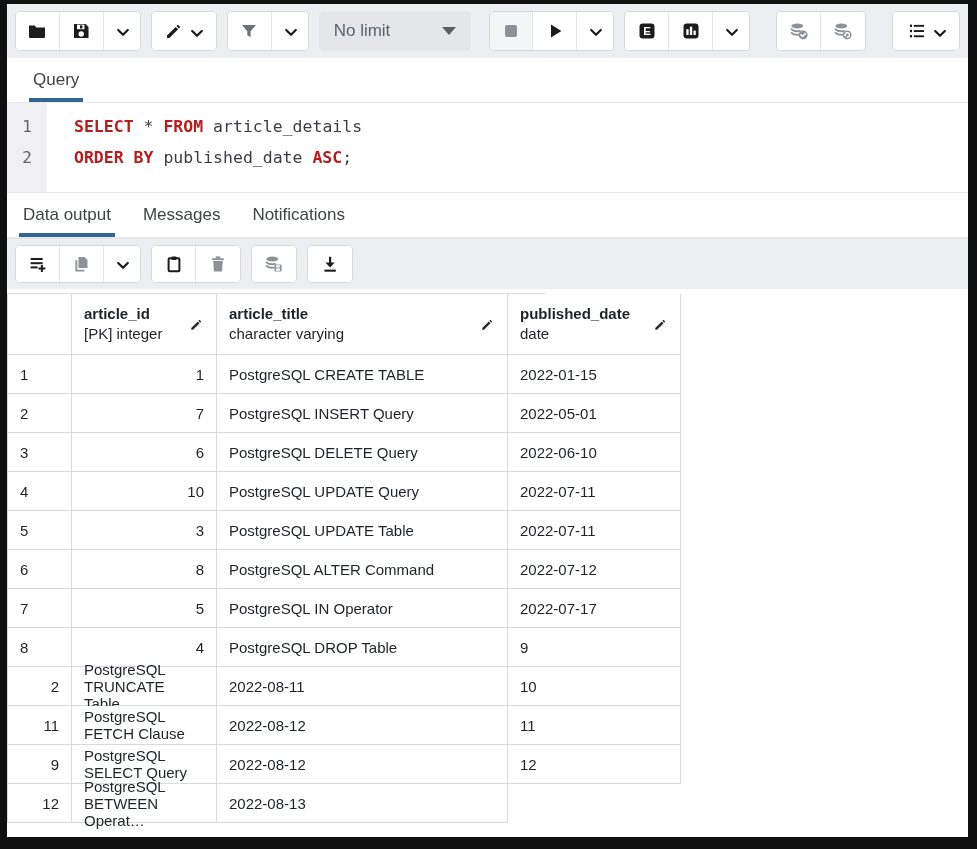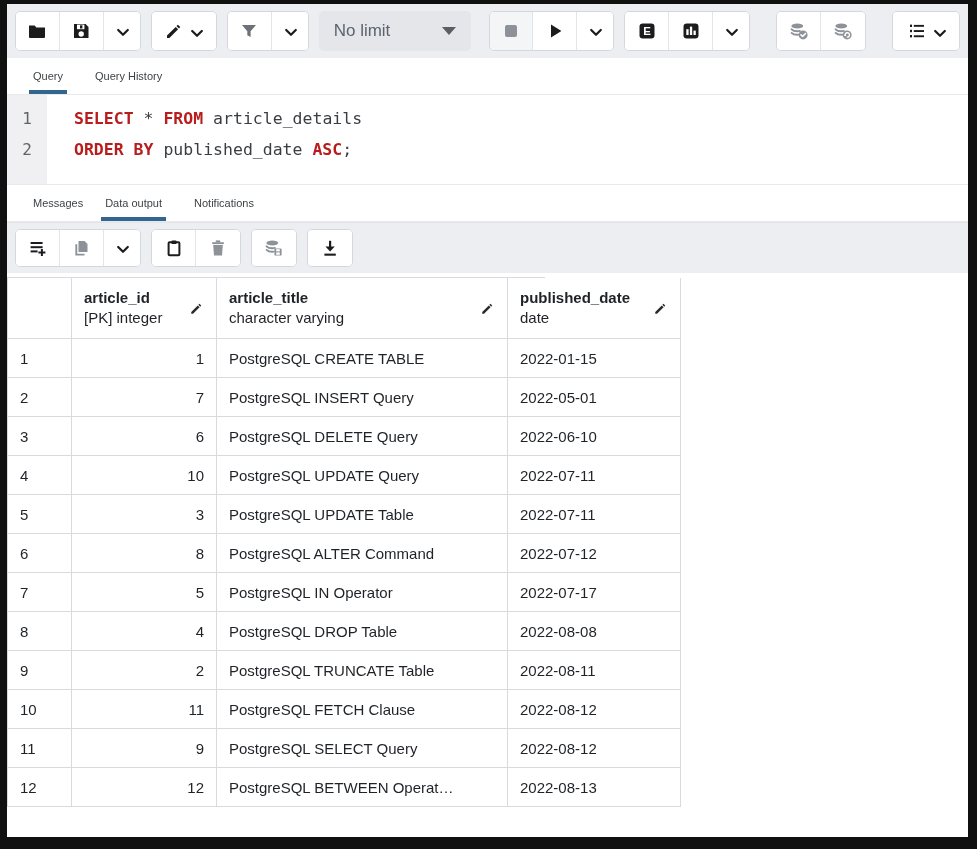--- a/index.html
+++ b/index.html
@@ -58,21 +58,21 @@
     border-right:7px solid transparent; border-top:8px solid #5a5f66;
   }
 
   
   .tabs {
     display:flex; background:#fff;
     border-bottom:1px solid #e7e9eb;
     padding-left:10px; flex:0 0 auto;
   }
   .tab {
-    font-size:11px; color:#3f4346;
+    font-size:17px; color:#3f4346;
     padding:12px 4px 8px 4px;
     margin:0 12px;
     border-bottom:4px solid transparent;
     cursor:pointer; white-space:nowrap;
   }
   .tab.active { border-bottom-color:#326690; }
 
   
   .editor {
     display:flex; background:#fff; height:90px;
@@ -316,34 +316,33 @@
           </svg>
         <svg class="ic" width="16" height="16" style="margin-left:3px">
             <use href="#i-chev"></use>
           </svg>
       </div>
     </div>
   </div>
 
   <div class="tabs">
     <div class="tab active">Query</div>
-    <div class="tab">Query History</div>
   </div>
 
   <div class="editor">
     <div class="gutter" id="gutter">
         <div>1</div>
         <div>2</div>
       </div>
     <div class="code" id="code"><div><span class="k">SELECT</span><span class="p"> * </span><span class="k">FROM</span><span class="p"> article_details</span></div><div><span class="k">ORDER BY</span><span class="p"> published_date </span><span class="k">ASC</span><span class="p">;</span></div></div>
   </div>
 
   <div class="tabs">
+    <div class="tab active" style="margin-left:2px">Data output</div>
     <div class="tab">Messages</div>
-    <div class="tab active" style="margin-left:2px">Data output</div>
     <div class="tab">Notifications</div>
   </div>
 
   <div class="toolbar tb2">
     <div class="btn-group" style="height:38px">
       <div class="tb-btn">
           <svg class="ic" width="20" height="20">
             <use href="#i-addrow"></use>
           </svg>
         </div>
@@ -441,21 +440,20 @@
         <div class="g-cell num">8</div>
         <div class="g-cell ">PostgreSQL ALTER Command</div>
         <div class="g-cell ">2022-07-12</div>
         <div class="g-cell rownum">7</div>
         <div class="g-cell num">5</div>
         <div class="g-cell ">PostgreSQL IN Operator</div>
         <div class="g-cell ">2022-07-17</div>
         <div class="g-cell rownum">8</div>
         <div class="g-cell num">4</div>
         <div class="g-cell ">PostgreSQL DROP Table</div>
-        <div class="g-cell ">2022-08-08</div>
         <div class="g-cell rownum">9</div>
         <div class="g-cell num">2</div>
         <div class="g-cell ">PostgreSQL TRUNCATE Table</div>
         <div class="g-cell ">2022-08-11</div>
         <div class="g-cell rownum">10</div>
         <div class="g-cell num">11</div>
         <div class="g-cell ">PostgreSQL FETCH Clause</div>
         <div class="g-cell ">2022-08-12</div>
         <div class="g-cell rownum">11</div>
         <div class="g-cell num">9</div>

